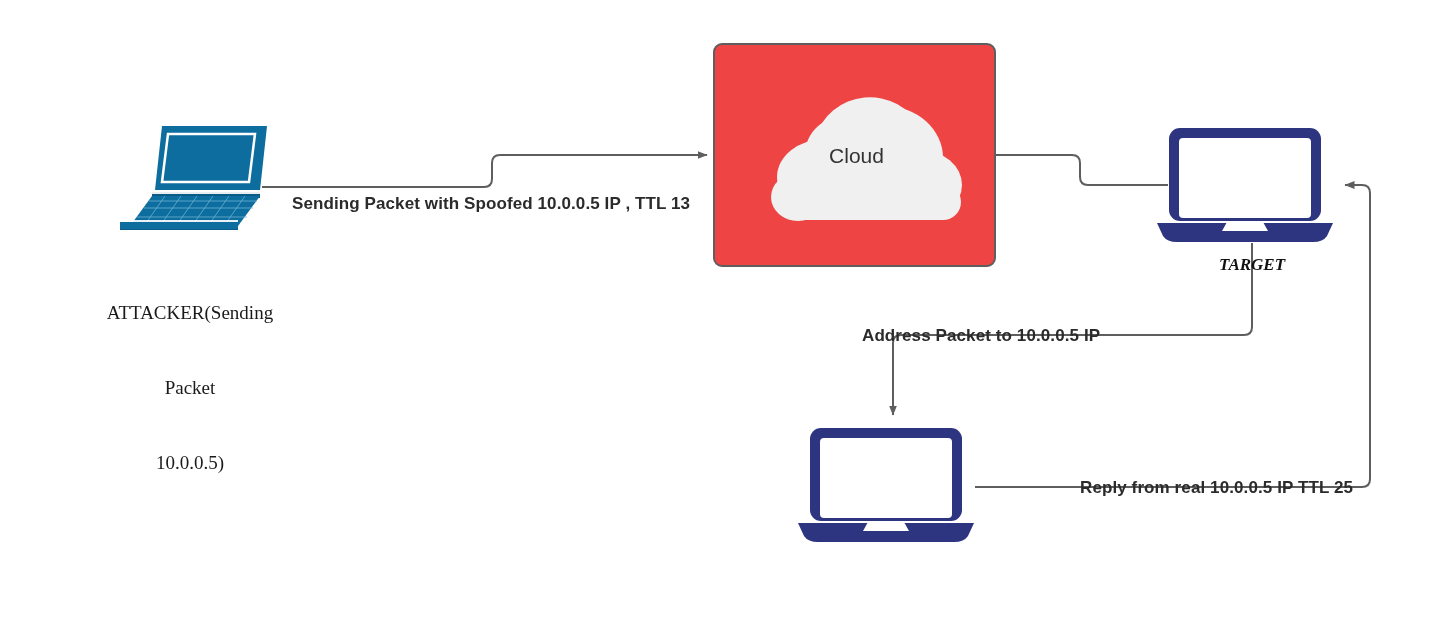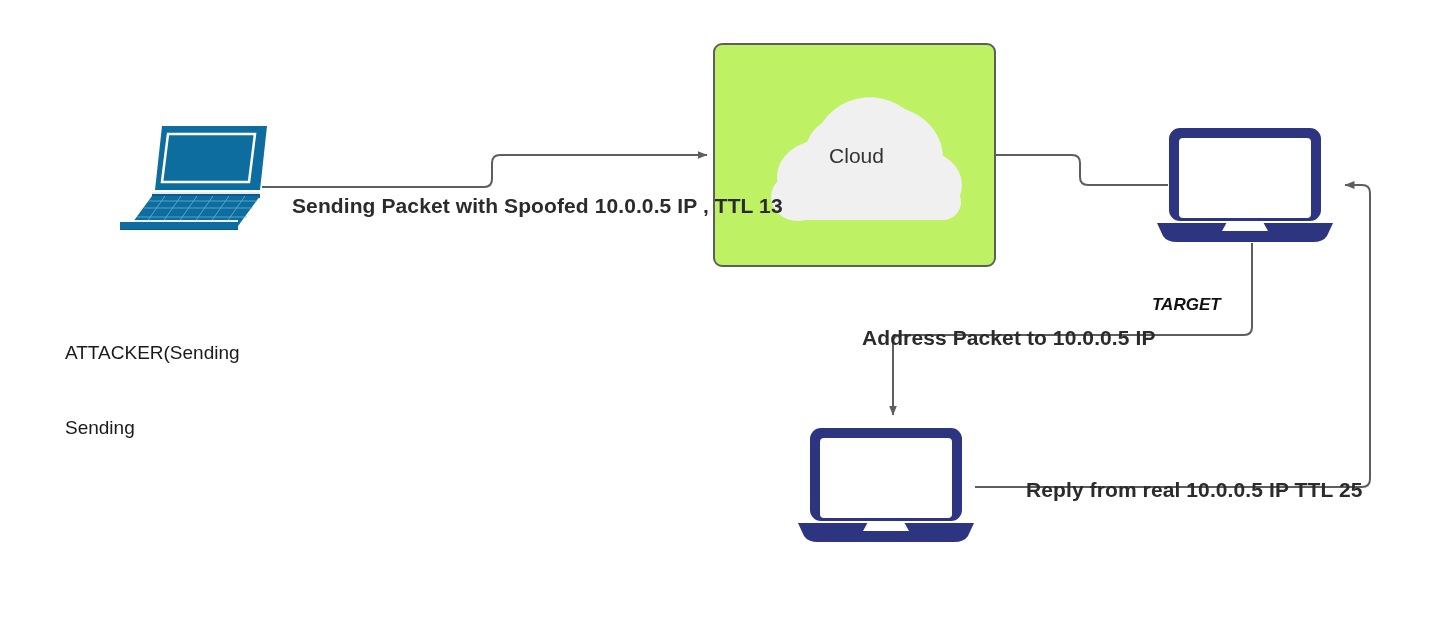--- a/index.html
+++ b/index.html
@@ -26,53 +26,52 @@
     top: 0;
     width: 1449px;
     height: 622px;
   }
   .node {
     position: absolute;
   }
   
   .node-caption {
     position: absolute;
-    text-align: left;
+    text-align: center;
     color: #1a1a1a;
     font-size: 19px;
     line-height: 25px;
-    font-family: Liberation Sans, sans-serif;
+    font-family: Liberation Serif, serif;
     white-space: pre;
-    margin-top: 40px;
   }
   .edge-label {
     position: absolute;
     font-family: "Liberation Sans", sans-serif;
-    font-size: 21px;
+    font-size: 17px;
     font-weight: bold;
     color: #2b2b2b;
     white-space: nowrap;
     letter-spacing: 0.1px;
   }
   .caption-italic {
     font-style: italic;
     font-weight: bold;
     font-size: 17px;
     color: #111111;
   }
   
   #cloud-box {
     position: absolute;
     left: 713px;
     top: 43px;
     width: 283px;
     height: 224px;
     border: 2px solid #5e5e5e;
     border-radius: 9px;
-    background: #bef264;
+    background: #ef4444;
     box-sizing: border-box;
   }
   #cloud-shape {
     position: absolute;
     left: 0;
     top: 0;
   }
   #cloud-text {
     position: absolute;
     left: 0;
@@ -140,21 +139,22 @@
       </g>
 
       <polygon points="12,108 130,108 130,112 12,112" fill="#0a5c86"></polygon>
       <polygon points="12,104 22,104 130,104 130,109 12,109" fill="#0c6d9e"></polygon>
       <polygon points="12,102 130,102 130,106 12,106" fill="#ffffff" opacity="0.9"></polygon>
       <polygon points="12,104 130,104 130,111 12,111" fill="#0c6d9e"></polygon>
     </svg>
   </div>
   <div class="node-caption" style="left:65px; top:250px; width:250px;">
     <div>ATTACKER(Sending</div>
-    <div>Sending</div>
+    <div>Packet</div>
+    <div>10.0.0.5)</div>
   </div>
 
   <div id="cloud-box">
     <svg id="cloud-shape" width="279" height="220" viewBox="0 0 279 220" xmlns="http://www.w3.org/2000/svg">
       <path fill="#f0f0f0" d="
         M 92,175
         a 34,34 0 0 1 -2,-67
         a 40,40 0 0 1 17,-30
         a 57,57 0 0 1 104,22
         a 39,39 0 0 1 -11,75
@@ -185,15 +185,15 @@
       <rect x="24" y="12" width="132" height="80" rx="4" ry="4" fill="#ffffff"></rect>
       <path d="M2,97 L178,97 L172,110 Q168,116 158,116 L22,116 Q12,116 8,110 z" fill="#2d3480"></path>
       <path d="M72,96 L108,96 L113,105 L67,105 z" fill="#ffffff"></path>
     </svg>
   </div>
 
   <div class="edge-label" style="left:292px; top:194px;">Sending Packet with Spoofed 10.0.0.5 IP , TTL 13</div>
 
   <div class="edge-label" style="left:862px; top:326px;">Address Packet to 10.0.0.5 IP</div>
 
-  <div class="edge-label" style="left:1026px; top:478px;">Reply from real 10.0.0.5 IP TTL 25</div>
+  <div class="edge-label" style="left:1080px; top:478px;">Reply from real 10.0.0.5 IP TTL 25</div>
 
 </div>
 
 </body></html>

